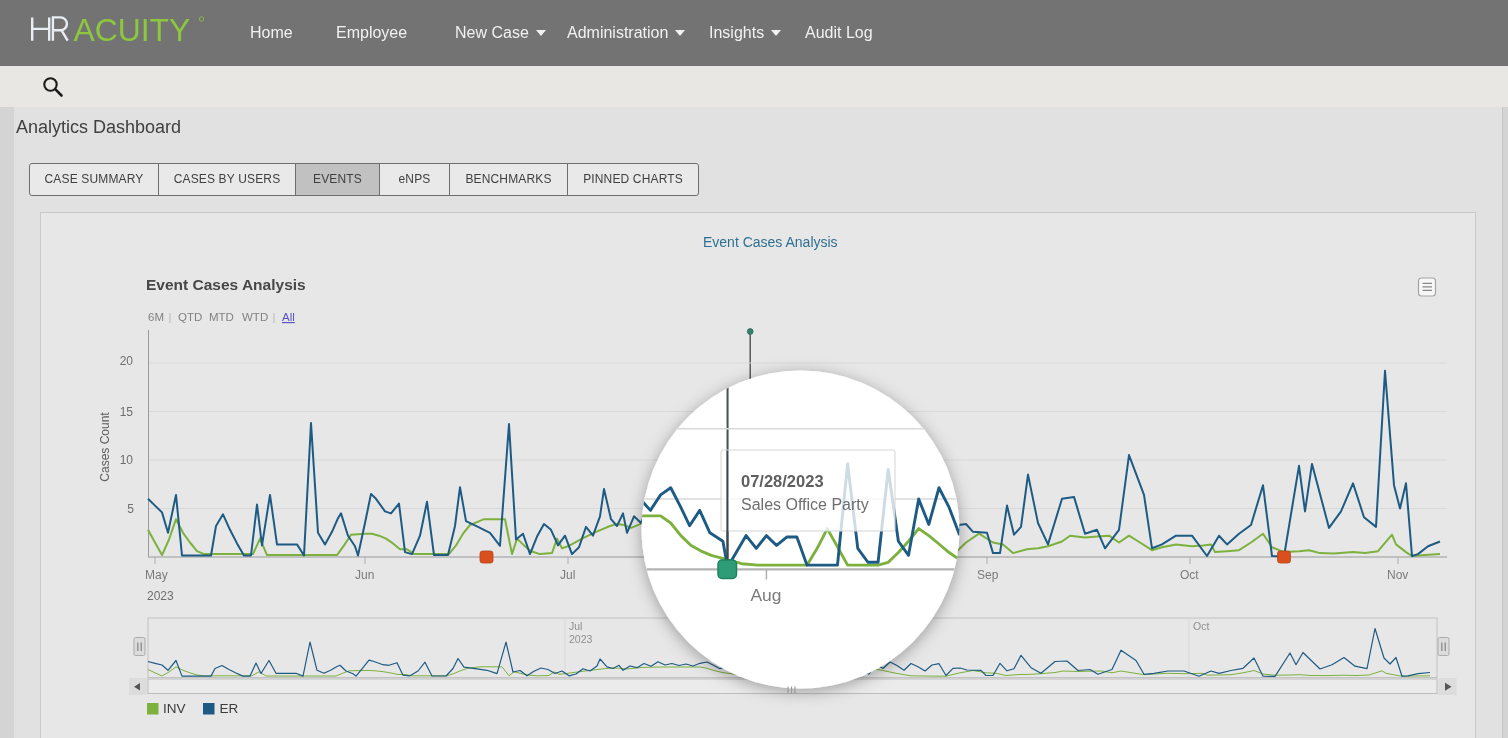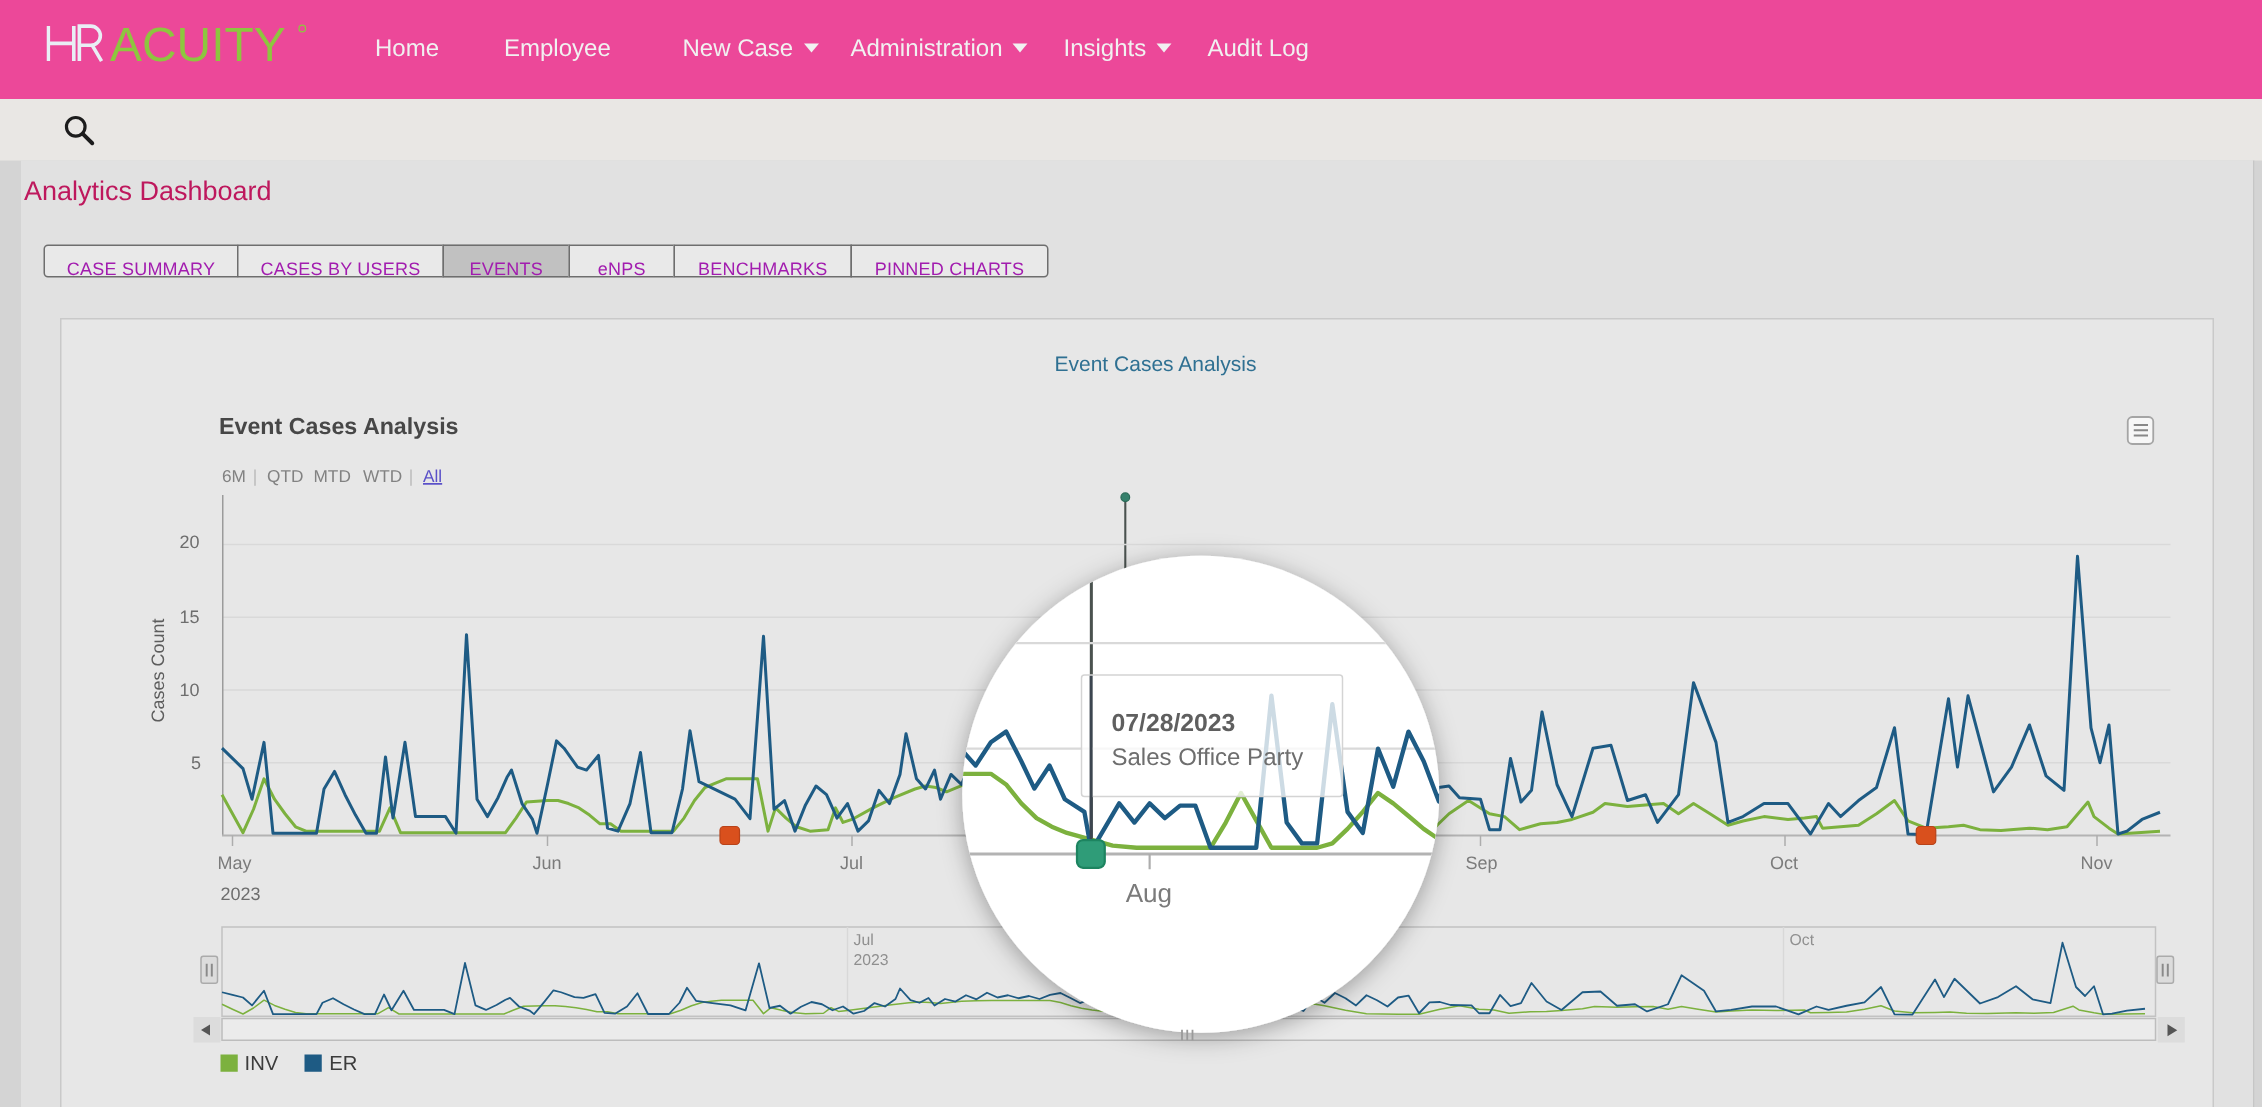--- a/index.html
+++ b/index.html
@@ -1,27 +1,27 @@
 <!DOCTYPE html>
 <html><head>
 <meta charset="utf-8">
 <style>
   html,body{margin:0;padding:0;}
   body{width:1508px;height:738px;background:#d4d4d4;font-family:"Liberation Sans",sans-serif;overflow:hidden;position:relative;}
-  .navbar{position:absolute;left:0;top:0;width:1508px;height:66px;background:#ec4899;}
+  .navbar{position:absolute;left:0;top:0;width:1508px;height:66px;background:#737373;}
   .logo{position:absolute;left:31px;top:0;width:185px;height:50px;}
   .nav{position:absolute;left:0;top:0;height:66px;color:#f1f1f1;font-size:16px;}
   .nav>span{position:absolute;line-height:66px;white-space:nowrap;}
   .caret{display:inline-block;width:0;height:0;border-left:5px solid transparent;border-right:5px solid transparent;border-top:6px solid #f1f1f1;margin-left:7px;vertical-align:2px;}
   .searchbar{position:absolute;left:0;top:66px;width:1508px;height:41px;background:#e9e7e4;}
   .searchbar .ph{position:absolute;left:75px;top:0;line-height:41px;font-size:12.5px;color:#8d8d8d;}
   .content{position:absolute;left:14px;top:107px;width:1488px;height:631px;background:#e1e1e1;border-right:1px solid #c6c6c6;}
-  .pagetitle{position:absolute;left:16px;top:117px;font-size:18px;color:#be185d;}
+  .pagetitle{position:absolute;left:16px;top:117px;font-size:18px;color:#404040;}
   .tabs{position:absolute;left:29px;top:163px;display:flex;}
-  .tab{box-sizing:border-box;height:22px;line-height:31px;text-align:center;font-size:12px;color:#a21caf;background:#e9e9e9;border:1px solid #6e6e6e;margin-left:-1px;letter-spacing:0.15px;}
+  .tab{box-sizing:border-box;height:33px;line-height:31px;text-align:center;font-size:12px;color:#404040;background:#e9e9e9;border:1px solid #6e6e6e;margin-left:-1px;letter-spacing:0.15px;}
   .tab:first-child{margin-left:0;border-radius:3px 0 0 3px;}
   .tab:last-child{border-radius:0 3px 3px 0;}
   .tab.active{background:#c1c1c1;}
   .panel{position:absolute;left:40px;top:212px;width:1434px;height:560px;background:#e7e7e7;border:1px solid #c9c9c9;}
   .toplink{position:absolute;left:703px;top:234px;font-size:14px;color:#2f7092;}
   .charttitle{position:absolute;left:146px;top:276px;font-size:15.5px;font-weight:bold;color:#474747;}
   svg.chart{position:absolute;left:0;top:0;}
 </style>
 </head>
 <body>

